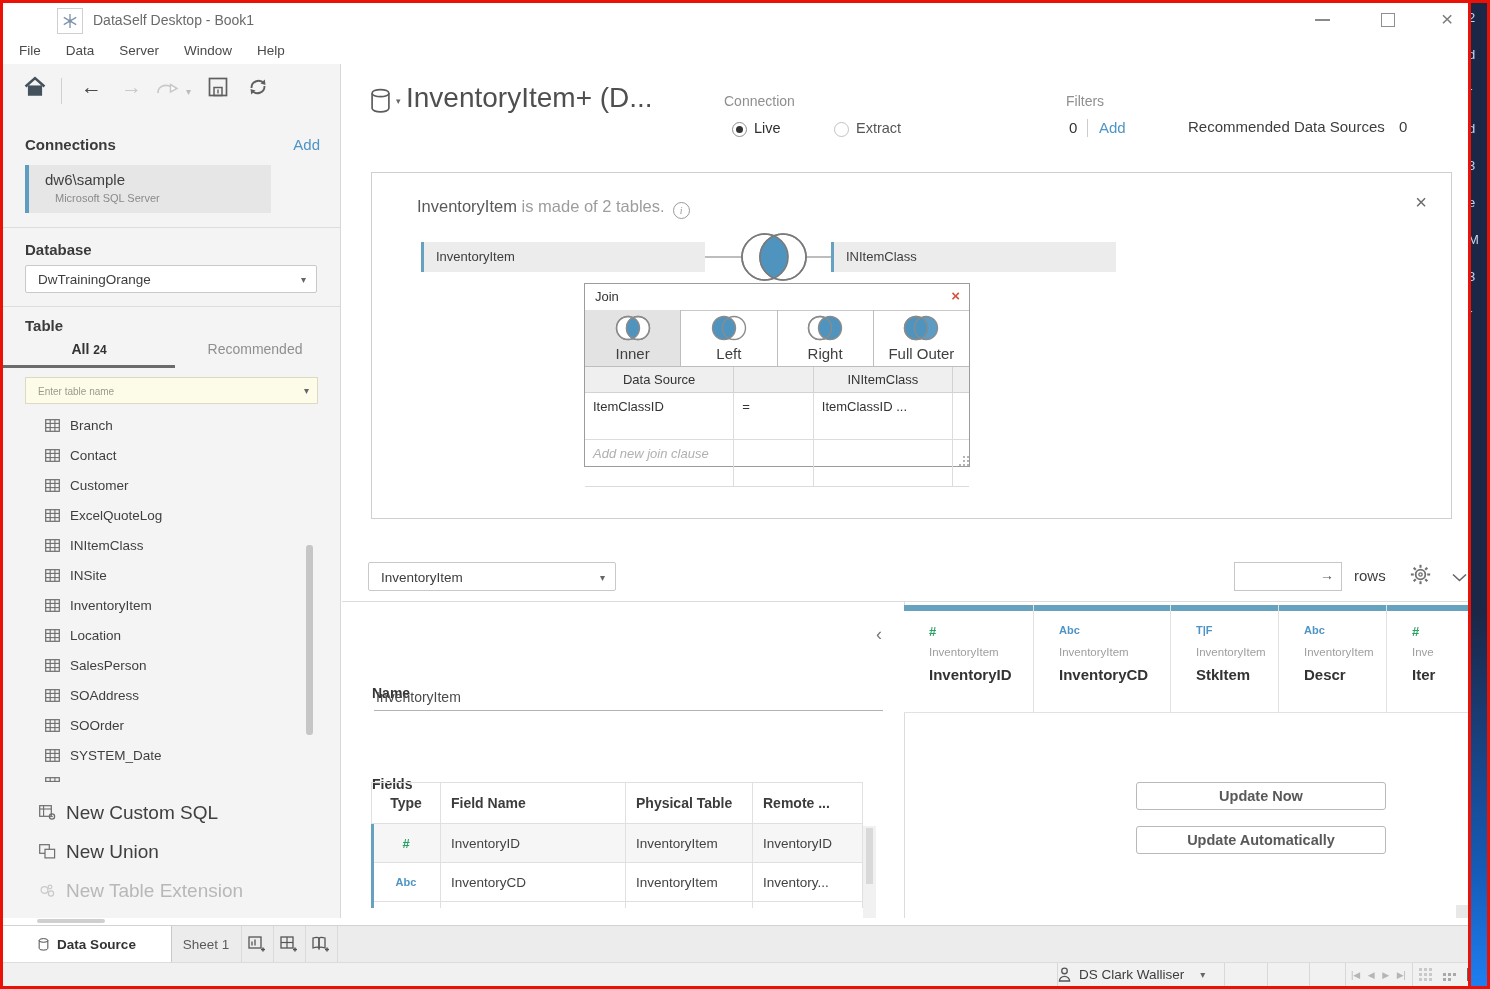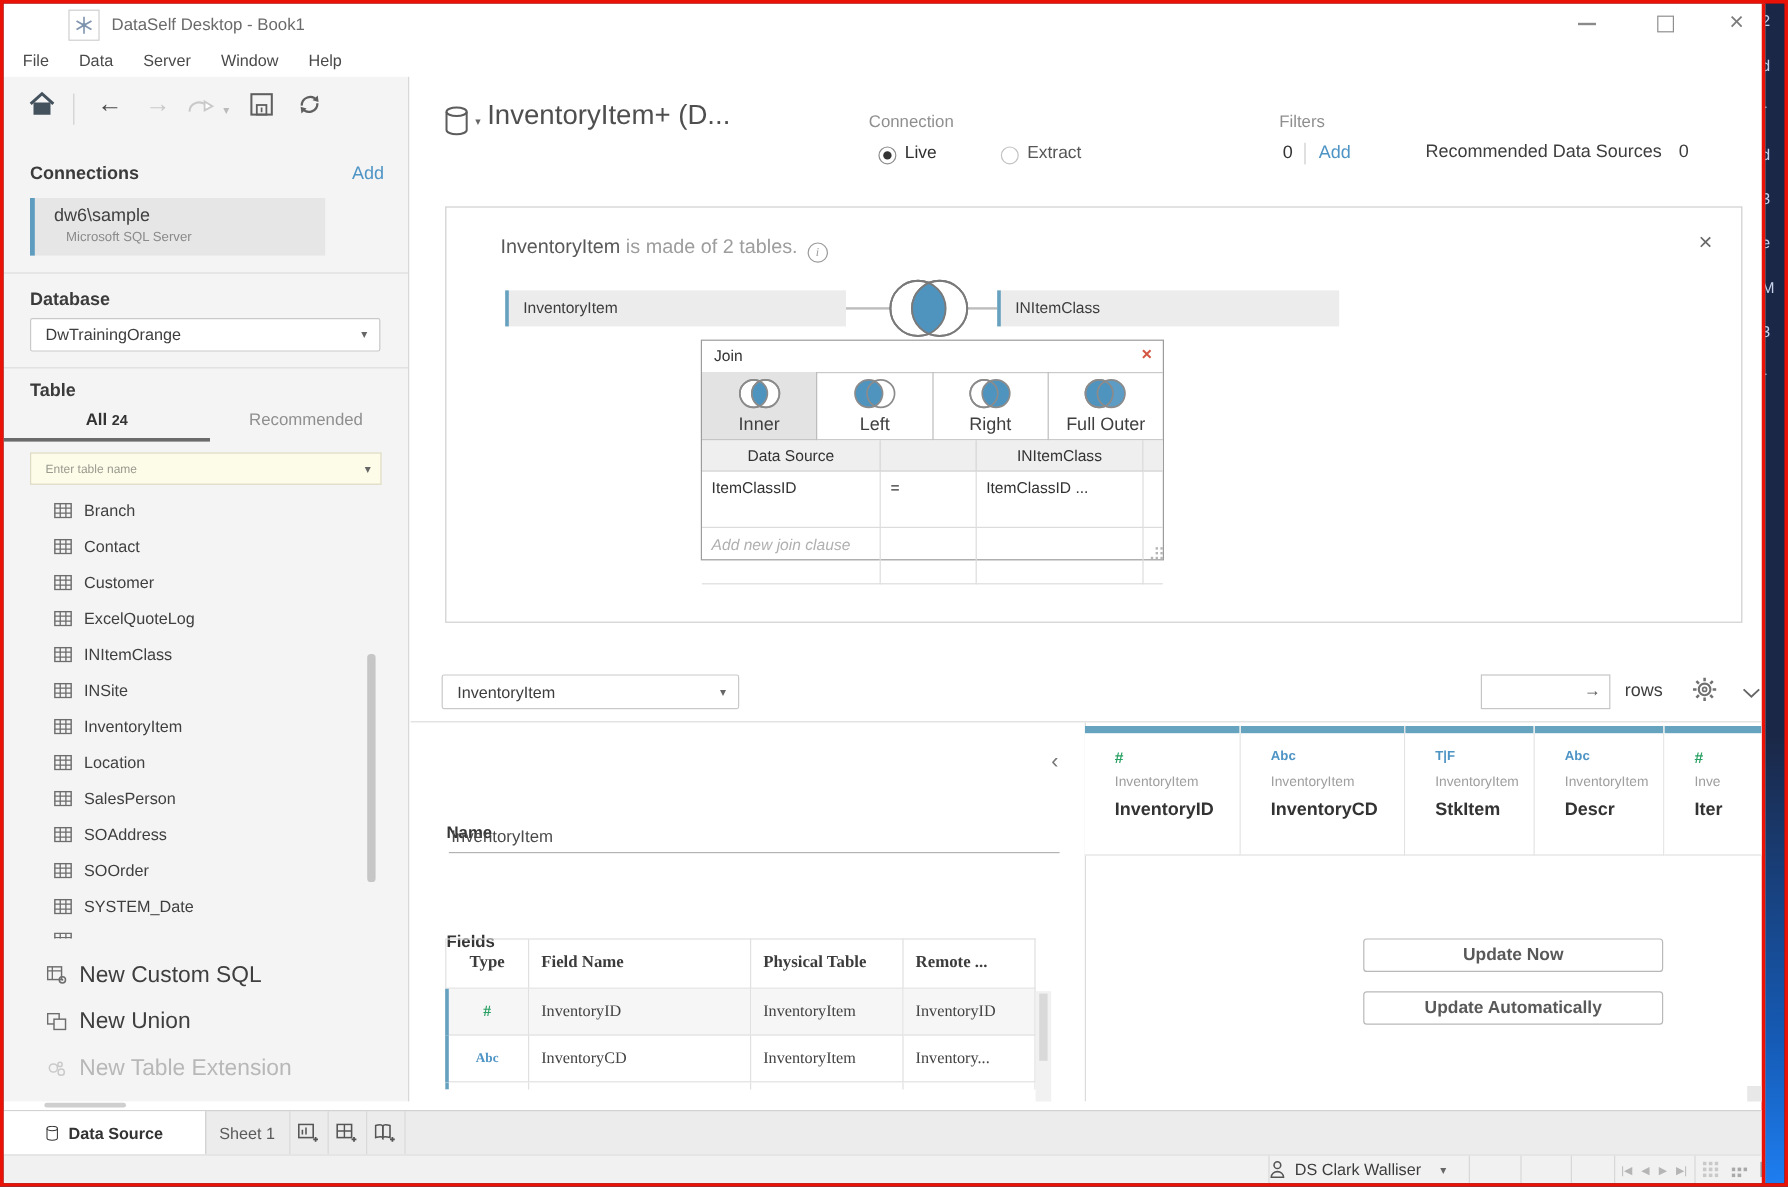--- a/index.html
+++ b/index.html
@@ -60,21 +60,21 @@
   .sb-scroll{position:absolute;left:303px;top:481px;width:7px;height:190px;background:#c6c6c6;border-radius:3px;}
   .actions{position:absolute;left:0;top:729px;width:330px;}
   .arow{height:39px;display:flex;align-items:center;padding-left:36px;gap:10px;font-size:19px;color:#3f3f3f;}
   .arow .tico{width:17px;height:15px;}
   .arow.dis{color:#b8b8b8;}
   .arow.dis .tico{color:#c9c9c9;}
   
   .mainc{position:absolute;left:339px;top:61px;right:0;bottom:68px;background:#fff;overflow:hidden;}
   .ds-ico{position:absolute;left:28px;top:24px;color:#5c5c5c;}
   .ds-ico-caret{position:absolute;left:54px;top:32px;font-size:9px;color:#666;}
-  .ds-title{position:absolute;left:64px;top:18px;font-size:23px;color:#4f4f4f;}
+  .ds-title{position:absolute;left:64px;top:18px;font-size:28px;color:#4f4f4f;}
   .h-lbl{position:absolute;font-size:14px;color:#8f8f8f;}
   .radio{position:absolute;width:13px;height:13px;border:1px solid #8d8d8d;border-radius:50%;background:#fff;}
   .radio.on::after{content:"";position:absolute;left:3px;top:3px;width:7px;height:7px;border-radius:50%;background:#333;}
   .radio.off{border-color:#c2c2c2;}
   .r-lbl{position:absolute;font-size:14.5px;color:#2f2f2f;}
   .f-num{position:absolute;left:727px;top:55px;font-size:15px;color:#333;}
   .f-sep{position:absolute;left:745px;top:55px;width:1px;height:18px;background:#ccc;}
   .f-add{position:absolute;left:757px;top:55px;font-size:15px;color:#4e94c5;}
   .rds{position:absolute;left:846px;top:54px;font-size:15px;color:#3d3d3d;}
   .rds b{font-weight:normal;margin-left:10px;}
@@ -118,21 +118,21 @@
   .gear{position:absolute;left:1068px;top:500px;color:#707070;}
   .chev{position:absolute;left:1110px;top:506px;color:#666;}
   .hline{position:absolute;left:0;right:0;top:537px;height:1px;background:#dcdcdc;}
   .vline{position:absolute;left:562px;top:538px;width:1px;bottom:0;background:#dcdcdc;}
   
   .collapse{position:absolute;left:534px;top:560px;font-size:18px;color:#777;}
   .m-lbl{position:absolute;font-size:14px;font-weight:bold;color:#363636;margin-top:24px;}
   .name-input{position:absolute;left:32px;top:620px;width:505px;height:24px;border:none;outline:none;
               border-bottom:1px solid #b3b3b3;font-size:14px;color:#4a4a4a;font-family:inherit;background:transparent;}
   .ftable{position:absolute;left:29px;top:718px;width:492px;}
-  .frow{display:flex;position:relative;font-family:Liberation Serif, serif;}
+  .frow{display:flex;position:relative;}
   .fcell{box-sizing:border-box;border:1px solid #e0e0e0;border-left:none;border-top:none;
          font-size:13.5px;color:#434343;padding:0 10px;display:flex;align-items:center;}
   .frow.hdr .fcell{border-top:1px solid #e0e0e0;font-weight:bold;font-size:14px;color:#3c3c3c;height:42px;}
   .frow .fcell{height:39px;}
   .fc1{width:70px;justify-content:center;border-left:1px solid #e0e0e0;}
   .fc2{width:185px;} .fc3{width:127px;} .fc4{width:110px;}
   .frow.r1 .fcell{background:#f6f6f6;}
   .frow .bluebar{position:absolute;left:0;top:0;bottom:0;width:3px;background:#66a2c0;z-index:2;}
   .frow.sliver{height:6px;overflow:hidden;}
   .fscroll{position:absolute;left:521px;top:762px;width:13px;height:140px;background:#f1f1f1;}

